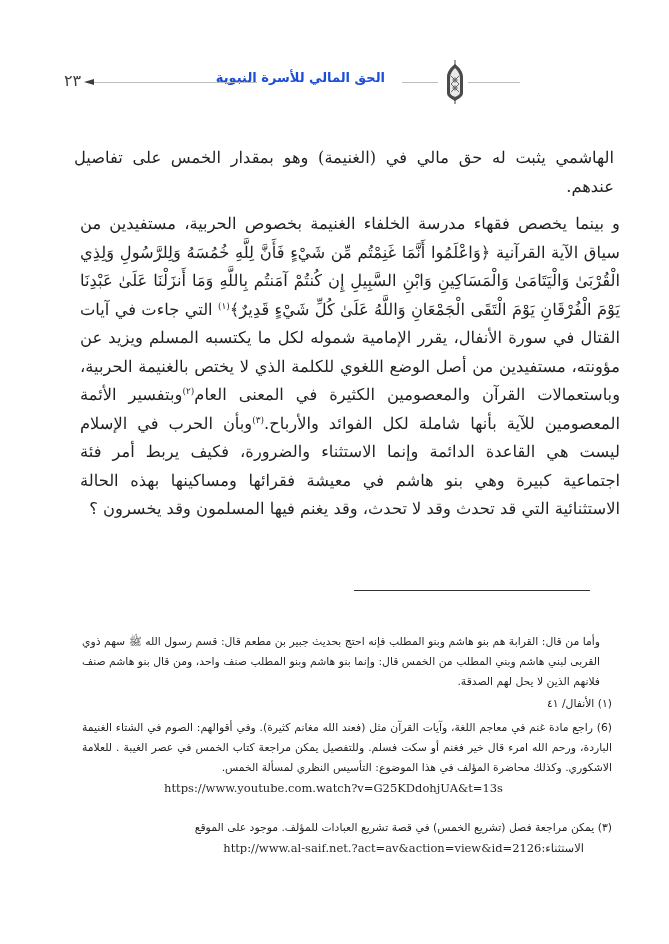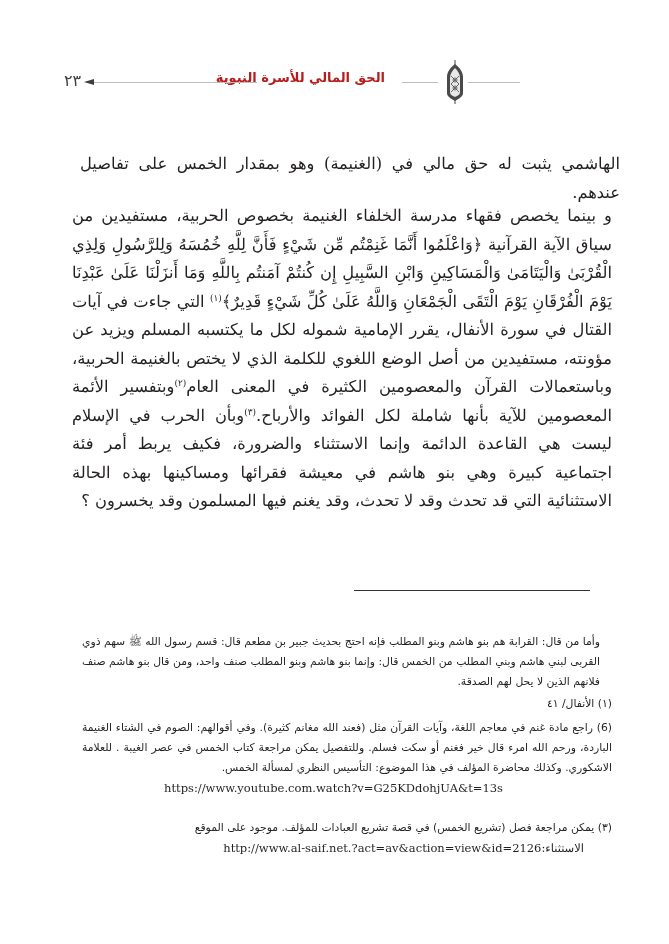--- a/index.html
+++ b/index.html
@@ -6,21 +6,21 @@
     body { width: 669px; height: 944px; position: relative; overflow: hidden; color: #231f20; }
     .page { position: absolute; left: 0; top: 0; width: 669px; height: 944px; direction: rtl; }
 
     
     .header { position: absolute; top: 50px; left: 0; width: 669px; height: 50px; }
     .hdr-line { position: absolute; height: 1px; background: #bdbdbd; top: 32px; }
     .hdr-line.right-far { left: 468px; width: 52px; }
     .hdr-line.right-near { left: 402px; width: 36px; }
     .hdr-line.main { left: 92px; width: 165px; }
     .ornament { position: absolute; left: 446px; top: 10px; width: 18px; height: 44px; }
-    .running-title { position: absolute; right: 284px; top: 20px; font-family: "DejaVu Sans", sans-serif; font-weight: bold; font-size: 13px; color: #b91c1c; white-space: nowrap; }
+    .running-title { position: absolute; right: 284px; top: 20px; font-family: "DejaVu Sans", sans-serif; font-weight: bold; font-size: 13px; color: #1d4ed8; white-space: nowrap; }
     .page-num { position: absolute; left: 64px; top: 21px; font-family: "DejaVu Sans", sans-serif; font-size: 16px; color: #3d3d3d; direction: rtl; }
     .pn-arrow { position: absolute; left: 84px; top: 29px; width: 0; height: 0; border-top: 3px solid transparent; border-bottom: 3px solid transparent; border-right: 10px solid #3d3d3d; }
 
     
     .body-text { position: absolute; left: 68px; width: 540px; font-family: "DejaVu Serif", serif; font-size: 16.3px; line-height: 28.5px; text-align: justify; text-align-last: right; color: #231f20; }
     .p1 { top: 138px; }
     .p2 { top: 198px; text-indent: 0; }
     .quran { color: #231f20; }
     sup { font-size: 9px; vertical-align: super; line-height: 0; }
 
@@ -53,23 +53,23 @@
       </g>
       <line x1="9" y1="40" x2="9" y2="44" stroke="#444" stroke-width="1"></line>
     </svg>
     <div class="hdr-line right-near"></div>
     <div class="running-title">الحق المالي للأسرة النبوية</div>
     <div class="hdr-line main"></div>
     <div class="pn-arrow"></div>
     <div class="page-num">٢٣</div>
   </div>
 
-  <p class="body-text p1" style="margin:12px;">الهاشمي يثبت له حق مالي في (الغنيمة) وهو بمقدار الخمس على تفاصيل عندهم.</p>
+  <p class="body-text p1" style="margin:6px;">الهاشمي يثبت له حق مالي في (الغنيمة) وهو بمقدار الخمس على تفاصيل عندهم.</p>
 
-  <p class="body-text p2" style="margin:4px;">
+  <p class="body-text p2" style="margin:12px;">
     <span>و بينما يخصص فقهاء مدرسة الخلفاء الغنيمة بخصوص الحربية، مستفيدين من سياق الآية القرآنية</span>
     <span class="quran">﴿وَاعْلَمُوا أَنَّمَا غَنِمْتُم مِّن شَيْءٍ فَأَنَّ لِلَّهِ خُمُسَهُ وَلِلرَّسُولِ وَلِذِي الْقُرْبَىٰ وَالْيَتَامَىٰ وَالْمَسَاكِينِ وَابْنِ السَّبِيلِ إِن كُنتُمْ آمَنتُم بِاللَّهِ وَمَا أَنزَلْنَا عَلَىٰ عَبْدِنَا يَوْمَ الْفُرْقَانِ يَوْمَ الْتَقَى الْجَمْعَانِ وَاللَّهُ عَلَىٰ كُلِّ شَيْءٍ قَدِيرٌ﴾</span><sup>(١)</sup>
     <span>التي جاءت في آيات القتال في سورة الأنفال، يقرر الإمامية شموله لكل ما يكتسبه المسلم ويزيد عن مؤونته، مستفيدين من أصل الوضع اللغوي للكلمة الذي لا يختص بالغنيمة الحربية، وباستعمالات القرآن والمعصومين الكثيرة في المعنى العام</span><sup>(٢)</sup><span>وبتفسير الأئمة المعصومين للآية بأنها شاملة لكل الفوائد والأرباح.</span><sup>(٣)</sup><span>وبأن الحرب في الإسلام ليست هي القاعدة الدائمة وإنما الاستثناء والضرورة، فكيف يربط أمر فئة اجتماعية كبيرة وهي بنو هاشم في معيشة فقرائها ومساكينها بهذه الحالة الاستثنائية التي قد تحدث وقد لا تحدث، وقد يغنم فيها المسلمون وقد يخسرون ؟</span>
   </p>
 
   <div class="fn-sep"></div>
 
   <div class="footnotes">
     <div class="fn fn-cont">وأما من قال: القرابة هم بنو هاشم وبنو المطلب فإنه احتج بحديث جبير بن مطعم قال: قسم رسول الله ﷺ سهم ذوي القربى لبني هاشم وبني المطلب من الخمس قال: وإنما بنو هاشم وبنو المطلب صنف واحد، ومن قال بنو هاشم صنف فلانهم الذين لا يحل لهم الصدقة.</div>
     <div class="fn" style="margin-top:2px;">(١) الأنفال/ ٤١</div>

